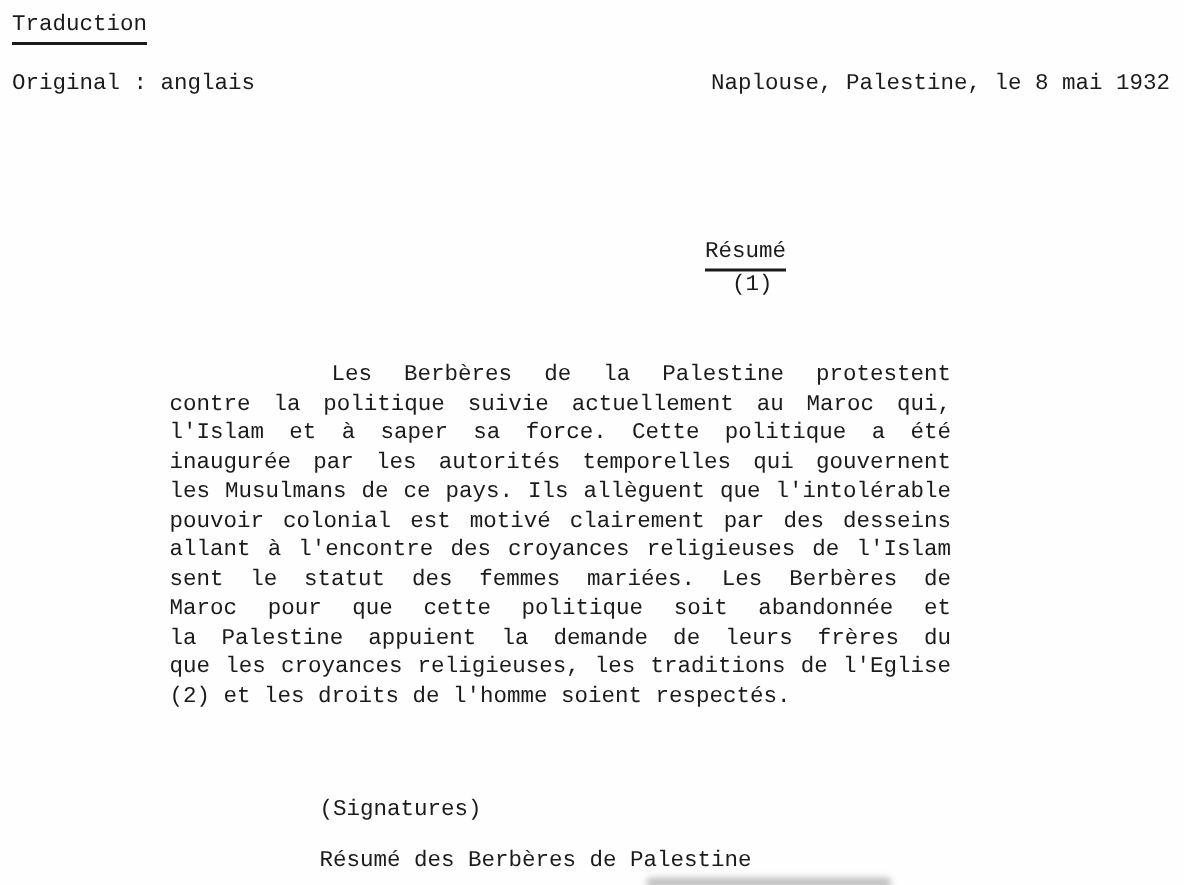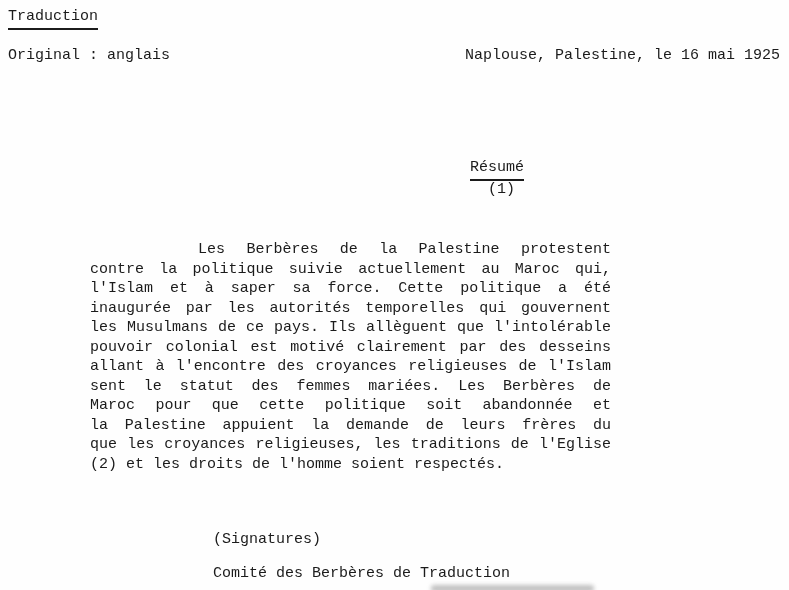--- a/index.html
+++ b/index.html
@@ -43,21 +43,21 @@
     display: inline-block;
     border-bottom: 2px solid #1b1b1b;
     padding-bottom: 3px;
   }
   .heading .note {
     display: inline-block;
     margin-left: 18px;
   }
 
   .para {
-    left: 90px;
+    left: 113px;
     top: 240px;
     width: 521px;
   }
   .pline {
     line-height: 19.5px;
     text-align: justify;
     text-align-last: justify;
     white-space: normal;
   }
   .pline.first { padding-left: 108px; }
@@ -85,21 +85,21 @@
 </style>
 </head>
 <body>
 
 <div class="page">
 
   <div class="abs traduction">Traduction</div>
 
   <div class="abs original">Original : anglais</div>
 
-  <div class="abs dateline">Naplouse, Palestine, le 16 mai 1925</div>
+  <div class="abs dateline">Naplouse, Palestine, le 8 mai 1932</div>
 
   <div class="abs heading">
     <span class="title">Résumé</span>
     <span class="note">(1)</span>
   </div>
 
   <div class="abs para">
     <div class="pline first">Les Berbères de la Palestine protestent</div>
     <div class="pline">contre la politique suivie actuellement au Maroc qui,</div>
     <div class="pline">l'Islam et à saper sa force. Cette politique a été</div>
@@ -109,17 +109,17 @@
     <div class="pline">allant à l'encontre des croyances religieuses de l'Islam</div>
     <div class="pline">sent le statut des femmes mariées. Les Berbères de</div>
     <div class="pline">Maroc pour que cette politique soit abandonnée et</div>
     <div class="pline">la Palestine appuient la demande de leurs frères du</div>
     <div class="pline">que les croyances religieuses, les traditions de l'Eglise</div>
     <div class="pline last">(2) et les droits de l'homme soient respectés.</div>
   </div>
 
   <div class="abs signatures">(Signatures)</div>
 
-  <div class="abs committee">Comité des Berbères de Traduction</div>
+  <div class="abs committee">Résumé des Berbères de Palestine</div>
 
   <div class="abs smudge"></div>
 
 </div>
 
 </body></html>

